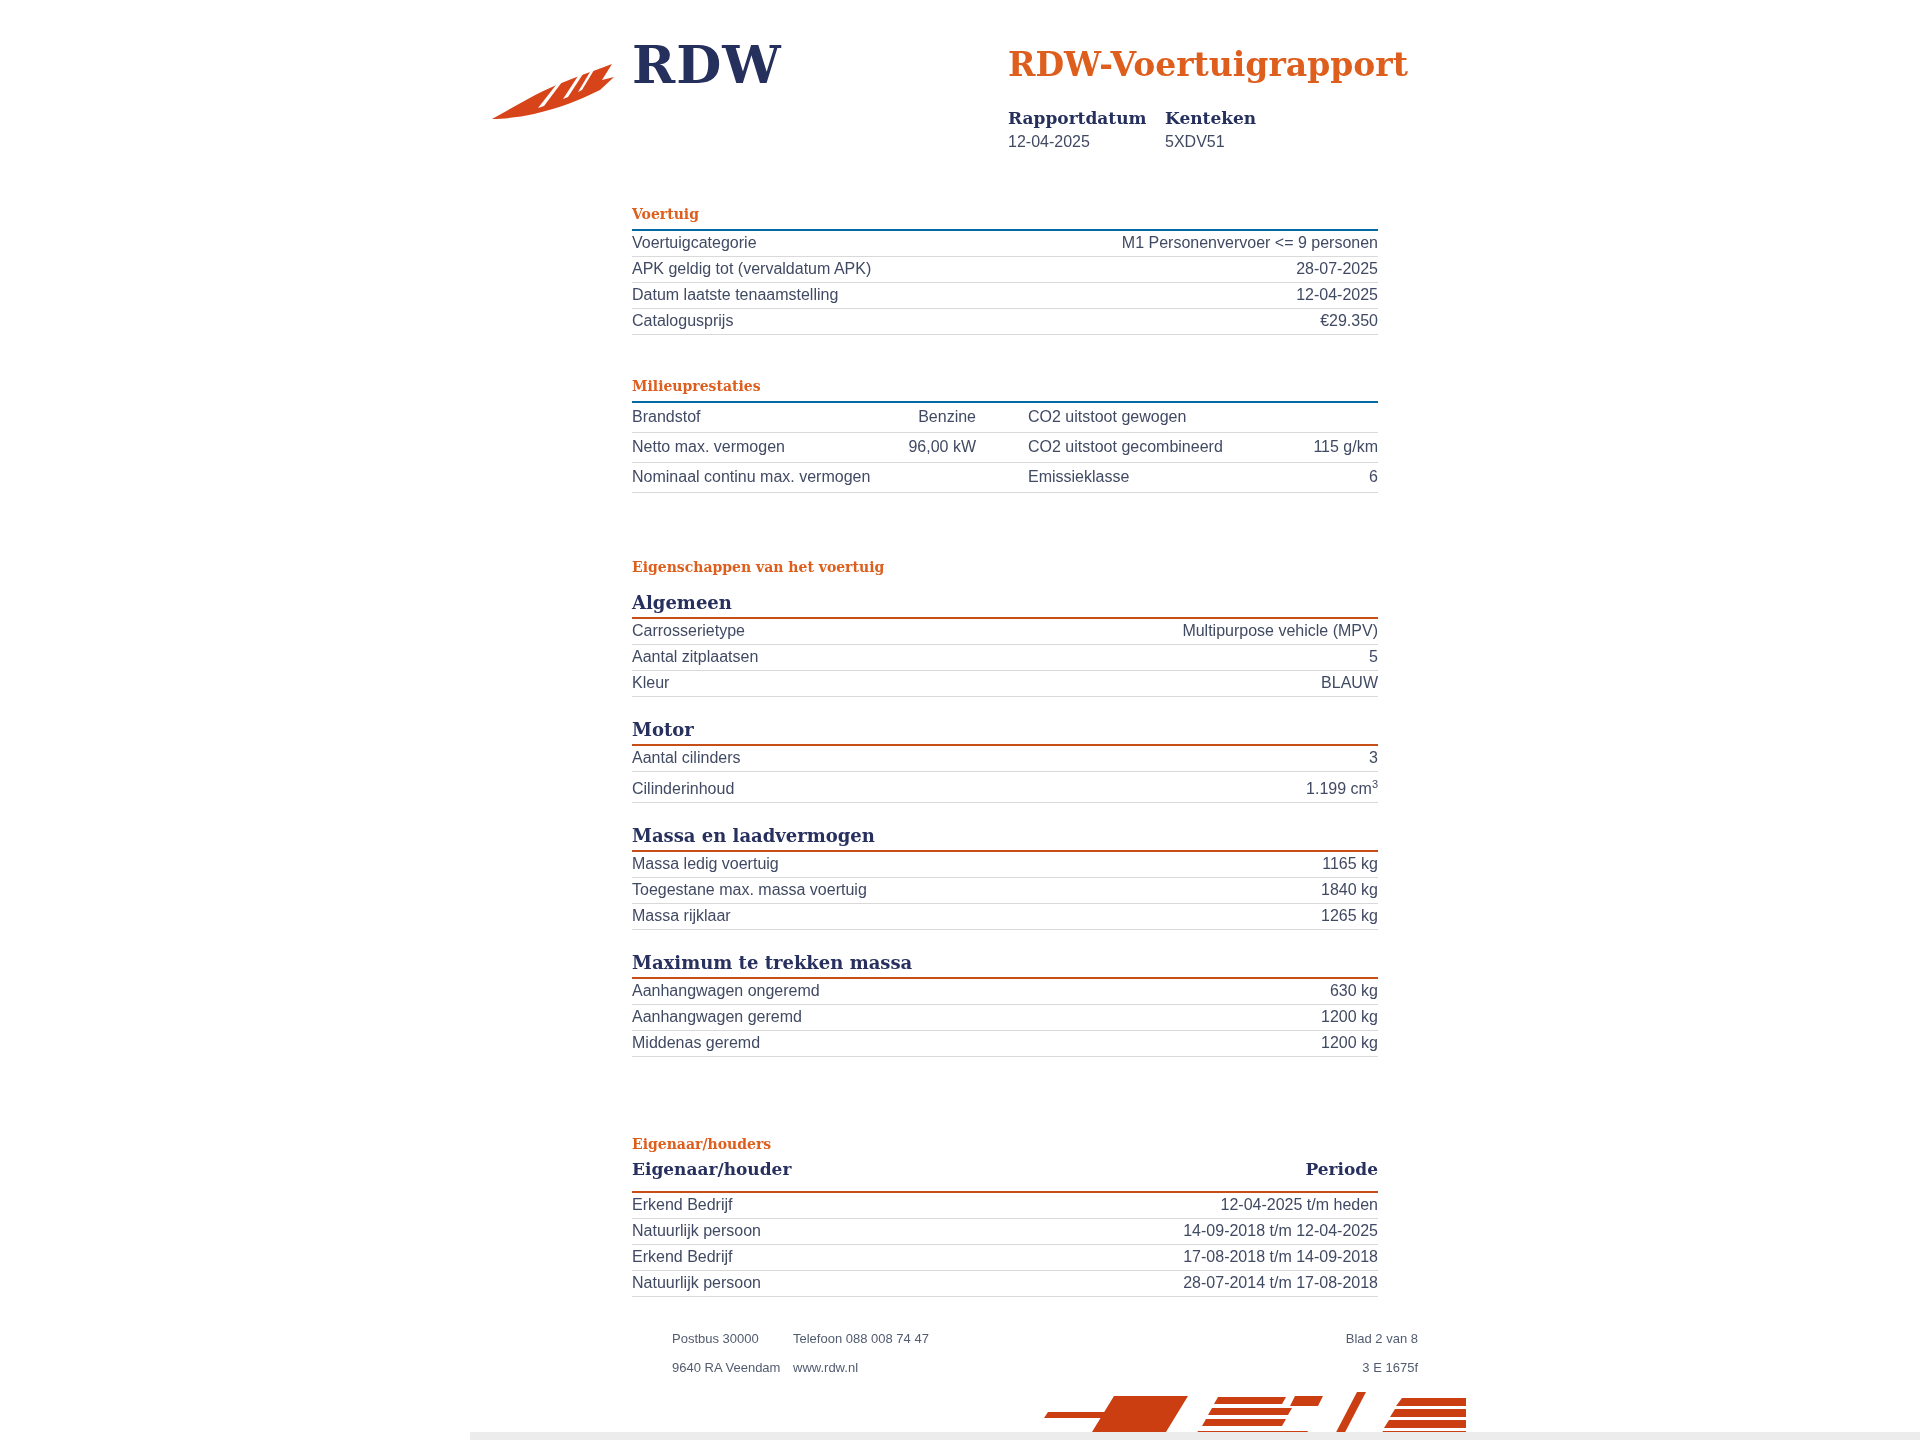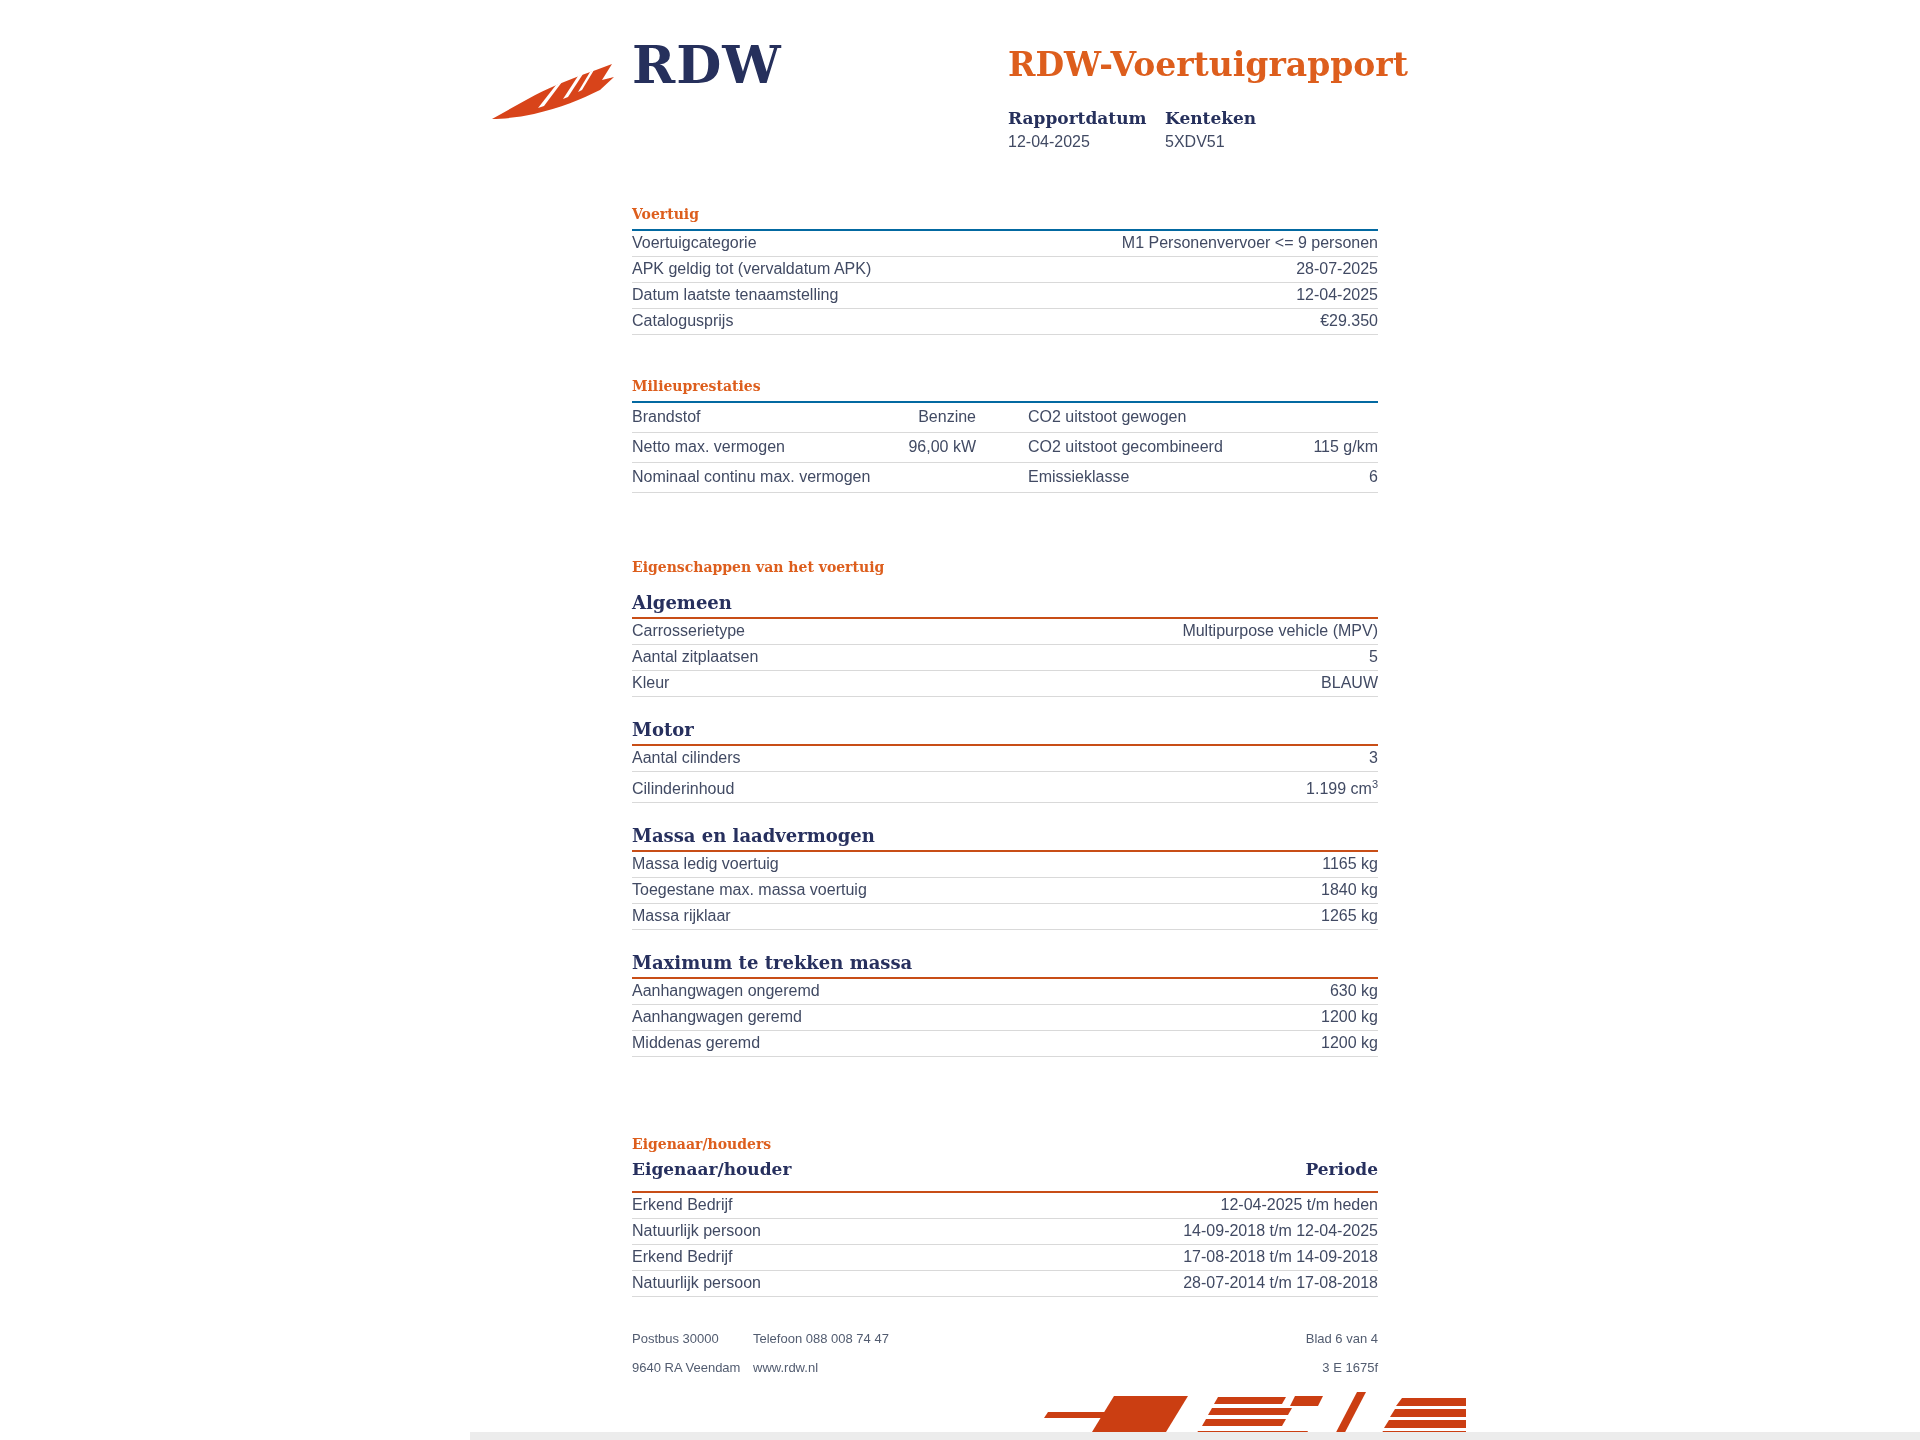--- a/index.html
+++ b/index.html
@@ -71,21 +71,21 @@
   .f-line .f3{text-align:right;}
   
   .bottom-graphic{position:absolute;left:1036px;top:1388px;width:430px;height:52px;}
   .bottom-strip{position:absolute;left:470px;top:1432px;width:1450px;height:8px;background:#ececec;}
   
   .sec-voertuig{top:203px;}
   .sec-milieu{top:375px;}
   .sec-eigenschappen{top:556px;}
   .sec-eigenaar{top:1133px;}
   .sec-apk{top:1269px;}
-  .footer{top:1331px;}
+  .footer{top:1331px;margin-left:40px;}
 </style>
 </head>
 <body>
 
 <div class="page">
 
   <svg class="feather" viewBox="0 0 130 66" aria-hidden="true">
     <path d="M2 63 C26 50 48 36 74 26 C86 21 97 17 106 14 L122 8 L112 24 L124 21 L110 34 C92 43 70 52 44 58 C30 61 14 63 2 63 Z" fill="#d8441a"></path>
     <polygon points="66,29 72,26 54,50 48,52" fill="#ffffff"></polygon>
     <polygon points="88,20 93,18 78,41 73,43" fill="#ffffff"></polygon>
@@ -260,21 +260,21 @@
         <span class="val">28-07-2014 t/m 17-08-2018</span>
       </div>
     </div>
   </div>
 
 
   <div class="content footer">
     <div class="f-line">
       <span class="f1">Postbus 30000</span>
       <span class="f2">Telefoon 088 008 74 47</span>
-      <span class="f3">Blad 6 van 4</span>
+      <span class="f3">Blad 2 van 8</span>
     </div>
     <div class="f-line">
       <span class="f1">9640 RA Veendam</span>
       <span class="f2">www.rdw.nl</span>
       <span class="f3">3 E 1675f</span>
     </div>
   </div>
 
   <svg class="bottom-graphic" viewBox="0 0 430 52" aria-hidden="true">
     <g fill="#cb3e12">

